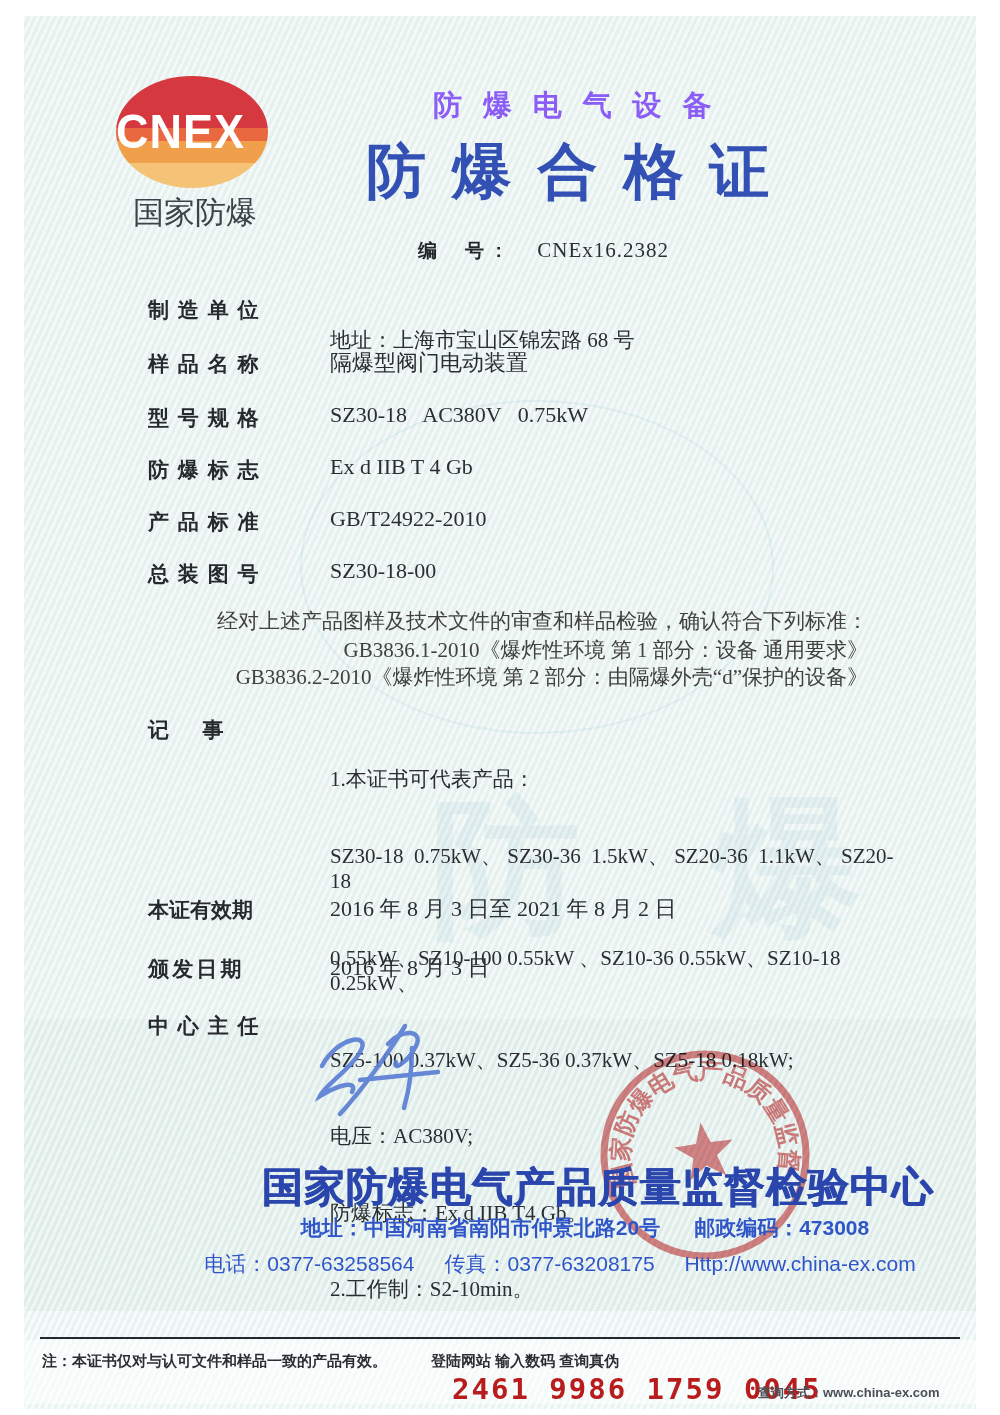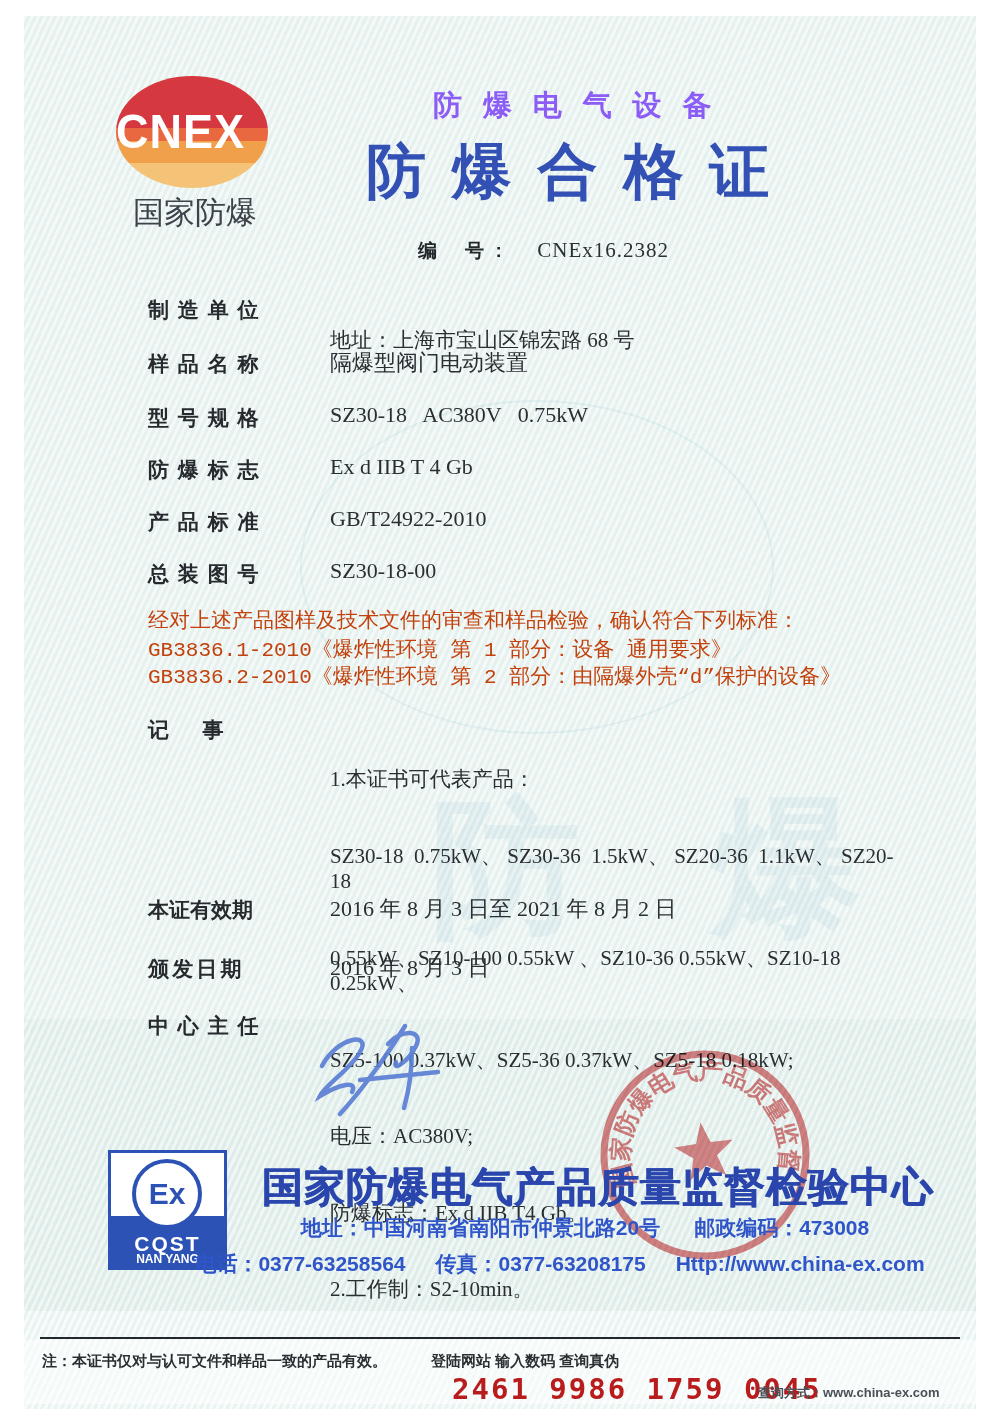--- a/index.html
+++ b/index.html
@@ -22,41 +22,41 @@
   .subtitle{position:absolute;left:433px;top:86px;font-size:29px;font-weight:700;color:#8b5cf6;letter-spacing:.72em;white-space:nowrap;}
   .title{position:absolute;left:366px;top:132px;font-size:60px;font-weight:800;color:#3350b4;letter-spacing:.43em;white-space:nowrap;}
   .certno{position:absolute;left:418px;top:238px;white-space:nowrap;}
   .certno-label{font-size:19px;font-weight:700;color:#23272b;letter-spacing:.6em;}
   .certno-value{font-family:"Liberation Serif","DejaVu Serif",serif;font-size:21px;color:#2b3035;margin-left:24px;letter-spacing:1px;}
   
   .flabel{position:absolute;left:148px;font-size:21px;font-weight:700;color:#26292d;white-space:nowrap;}
   .spaced{letter-spacing:.42em;}
   .fvalue{position:absolute;left:330px;font-family:"Liberation Serif","DejaVu Serif",serif;
           font-size:22px;color:#2a2e33;white-space:pre-wrap;}
-  .para{position:absolute;left:148px;width:720px;font-family:Liberation Mono, monospace;
-        font-size:21px;color:#c2410c;line-height:27px;}
+  .para{position:absolute;left:148px;width:720px;font-family:Liberation Serif, serif;
+        font-size:21px;color:#404040;line-height:27px;text-align:right;}
   .remarks{position:absolute;left:330px;top:716px;width:580px;font-family:"Liberation Serif","DejaVu Serif",serif;
         font-size:21px;color:#2a2e33;line-height:25.5px;white-space:pre-wrap;}
   
   .signature{position:absolute;left:300px;top:1018px;}
   .stamp{position:absolute;left:590px;top:1040px;mix-blend-mode:multiply;opacity:.88;}
   
   .cqst{position:absolute;left:108px;top:1150px;width:113px;height:114px;border:3px solid #2b52b4;
         background:linear-gradient(#ffffff 0 55%, #2b52b4 55% 100%);}
   .cqst-circle{position:absolute;left:21px;top:6px;width:62px;height:62px;border-radius:50%;
         background:#ffffff;border:4px solid #2b52b4;display:flex;align-items:center;justify-content:center;}
   .cqst-circle span{color:#2b52b4;font-size:30px;font-weight:800;}
   .cqst-line1{position:absolute;left:0;right:0;top:79px;text-align:center;color:#ffffff;font-size:21px;font-weight:700;letter-spacing:2px;}
   .cqst-line2{position:absolute;left:0;right:0;top:99px;text-align:center;color:#ffffff;font-size:12px;font-weight:700;}
   .institute{position:absolute;left:235px;top:1160px;width:725px;text-align:center;
       font-size:41px;font-weight:800;color:#2a46ad;letter-spacing:1px;white-space:nowrap;
       text-shadow:1px 0 0 #2a46ad;}
   .addrline{position:absolute;left:235px;top:1214px;width:700px;text-align:center;font-size:21px;font-weight:700;color:#2f55c8;white-space:nowrap;}
   .addrline .gap{display:inline-block;width:34px;}
-  .phoneline{position:absolute;left:150px;top:1250px;width:820px;text-align:center;font-size:21px;font-weight:700;color:#2f55c8;white-space:nowrap;}
+  .phoneline{position:absolute;left:150px;top:1250px;width:820px;text-align:center;font-size:21px;font-weight:400;color:#2f55c8;white-space:nowrap;}
   .phoneline .gap{display:inline-block;width:30px;}
   
   .divider{position:absolute;left:40px;right:40px;top:1337px;height:2px;background:#23282c;}
   .note{position:absolute;left:42px;top:1352px;font-size:15px;font-weight:700;color:#2b2f33;white-space:nowrap;}
   .note .gap{display:inline-block;width:44px;}
   .code{position:absolute;left:452px;top:1372px;font-family:"DejaVu Sans Mono","Liberation Mono",monospace;
         font-size:29px;font-weight:700;color:#b91c1c;letter-spacing:2px;white-space:nowrap;}
   .query{position:absolute;left:758px;top:1384px;font-size:13px;color:#4a5056;font-weight:700;white-space:nowrap;}
 </style>
 </head>
@@ -135,27 +135,20 @@
       <polygon points="115,82 122.3,102.9 144.5,103.4 126.9,116.9 133.2,138.1 115,125.5 96.8,138.1 103.1,116.9 85.5,103.4 107.7,102.9" fill="#d4595c" opacity="0.82"></polygon>
       <defs>
         <path id="stampArc" d="M 41.6,134.7 A 76 76 0 1 1 188.4,134.7"></path>
       </defs>
       <text font-size="24" font-weight="bold" fill="#d4595c" opacity="0.88" font-family="Liberation Sans, sans-serif">
         <textPath href="#stampArc" startOffset="0" textLength="382" lengthAdjust="spacingAndGlyphs">国家防爆电气产品质量监督检验中心</textPath>
       </text>
     </g>
   </svg>
 
-  <div class="cqst">
-    <div class="cqst-circle">
-      <span>Ex</span>
-    </div>
-    <div class="cqst-line1">CQST</div>
-    <div class="cqst-line2">NAN YANG</div>
-  </div>
 
   <div class="institute">国家防爆电气产品质量监督检验中心</div>
 
   <div class="addrline">
     <span>地址：</span><span>中国河南省南阳市仲景北路20号</span><span class="gap"></span><span>邮政编码：</span><span>473008</span>
   </div>
 
   <div class="phoneline">
     <span>电话：</span><span>0377-63258564</span><span class="gap"></span><span>传真：</span><span>0377-63208175</span><span class="gap"></span><span>Http://www.china-ex.com</span>
   </div>

